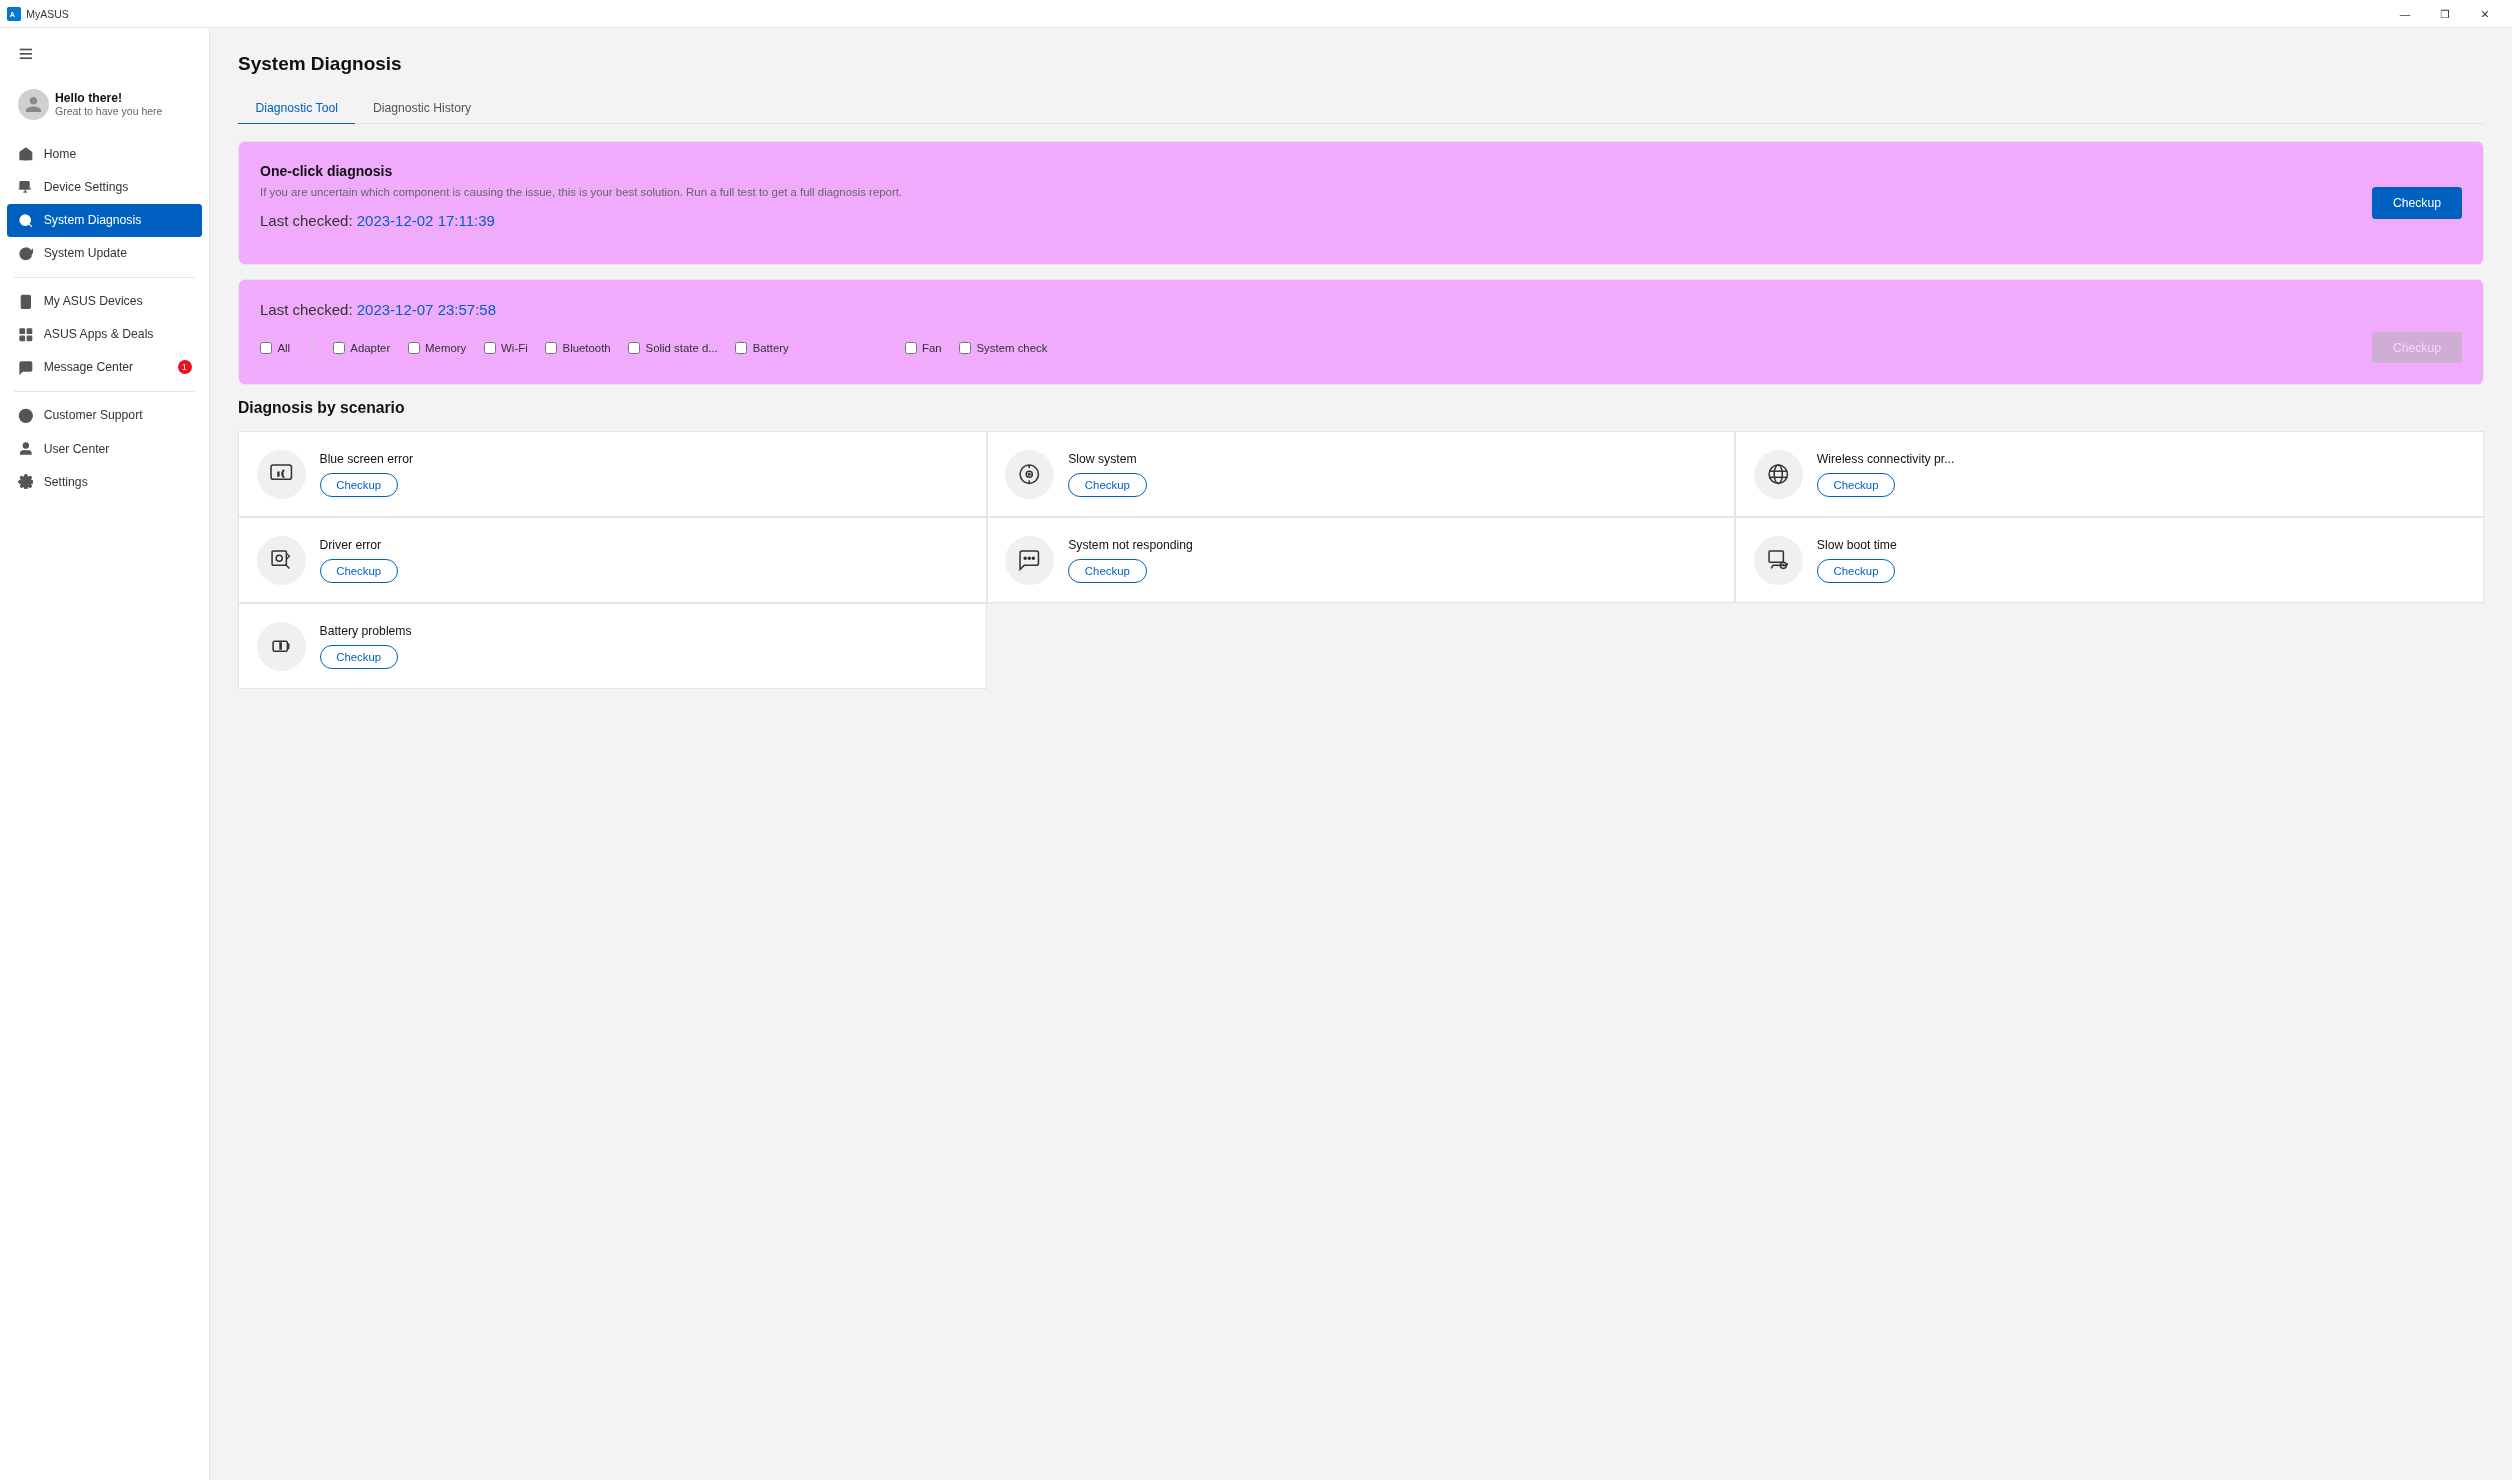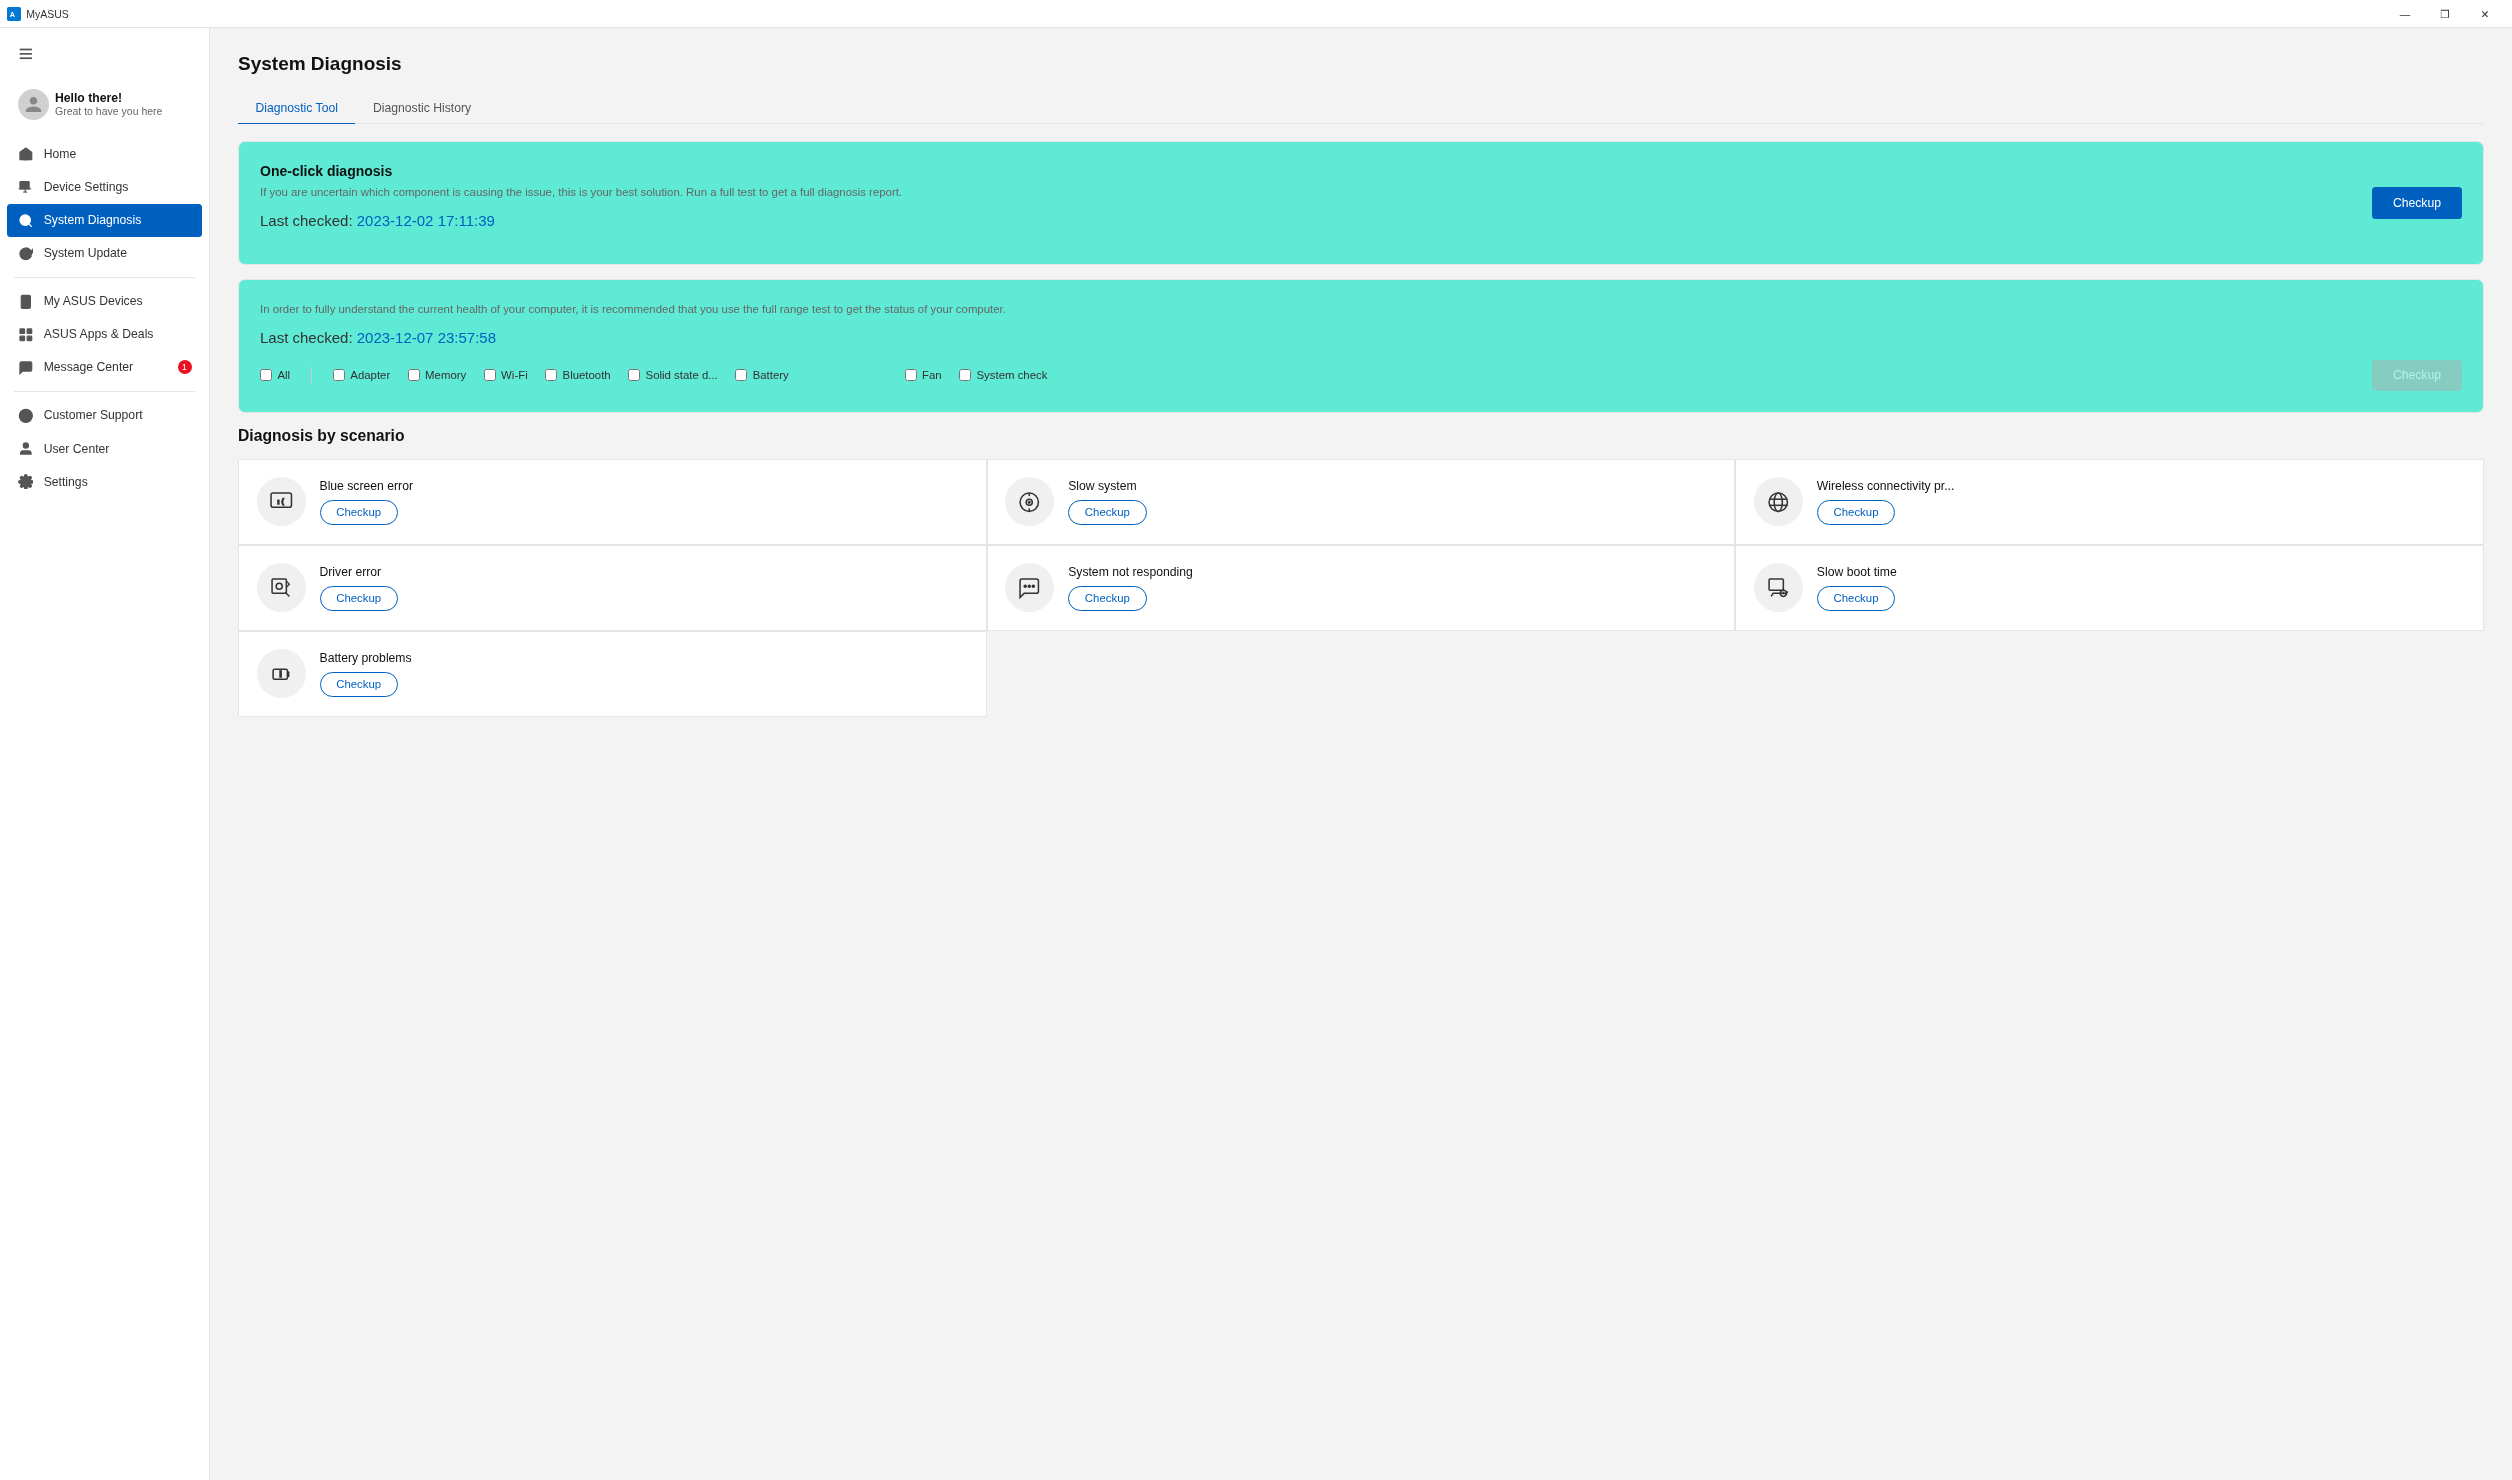--- a/index.html
+++ b/index.html
@@ -52,21 +52,21 @@
     
     .tabs { display: flex; border-bottom: 1.7px solid #e5e5e5; margin-bottom: 17.5px; }
     .tab {
       padding: 8.7px 17.5px; cursor: pointer; font-size: 12.2px; color: #555;
       border-bottom: 1.7px solid transparent; margin-bottom: -1.7px;
     }
     .tab.active { color: #0060c0; border-bottom-color: #0060c0; font-weight: 500; }
 
     
     .card {
-      background: #5eead4; border-radius: 7px; padding: 21px; margin-bottom: 14px;
+      background: #f0abfc; border-radius: 7px; padding: 21px; margin-bottom: 14px;
       border: 0.9px solid #e5e5e5;
     }
     .card-title { font-size: 14px; font-weight: 600; color: #111; margin-bottom: 5.2px; }
     .card-desc { font-size: 11.4px; color: #666; margin-bottom: 10.5px; line-height: 1.5; }
     .card-last-checked { font-size: 15px; color: #333; margin-bottom: 14px; }
     .card-last-checked a { color: #0060c0; text-decoration: none; }
 
     .card-header-row { display: flex; align-items: flex-start; justify-content: space-between; }
     .card-header-text { flex: 1; }
 
@@ -256,21 +256,20 @@
           <div class="card-last-checked">
             <span>Last checked:</span>
             <a href="#">2023-12-02 17:11:39</a>
           </div>
         </div>
         <button class="btn-primary" style="margin-left:21px; align-self:center;">Checkup</button>
       </div>
     </div>
 
     <div class="card">
-      <div class="card-desc">In order to fully understand the current health of your computer, it is recommended that you use the full range test to get the status of your computer.</div>
       <div class="card-last-checked">
         <span>Last checked:</span>
         <a href="#">2023-12-07 23:57:58</a>
       </div>
       <div style="display:flex;align-items:center;justify-content:space-between;">
         <div class="checkbox-row">
           <div class="checkbox-item">
             <input type="checkbox" id="cb-all" style="">
             <label for="cb-all">All</label>
           </div>

